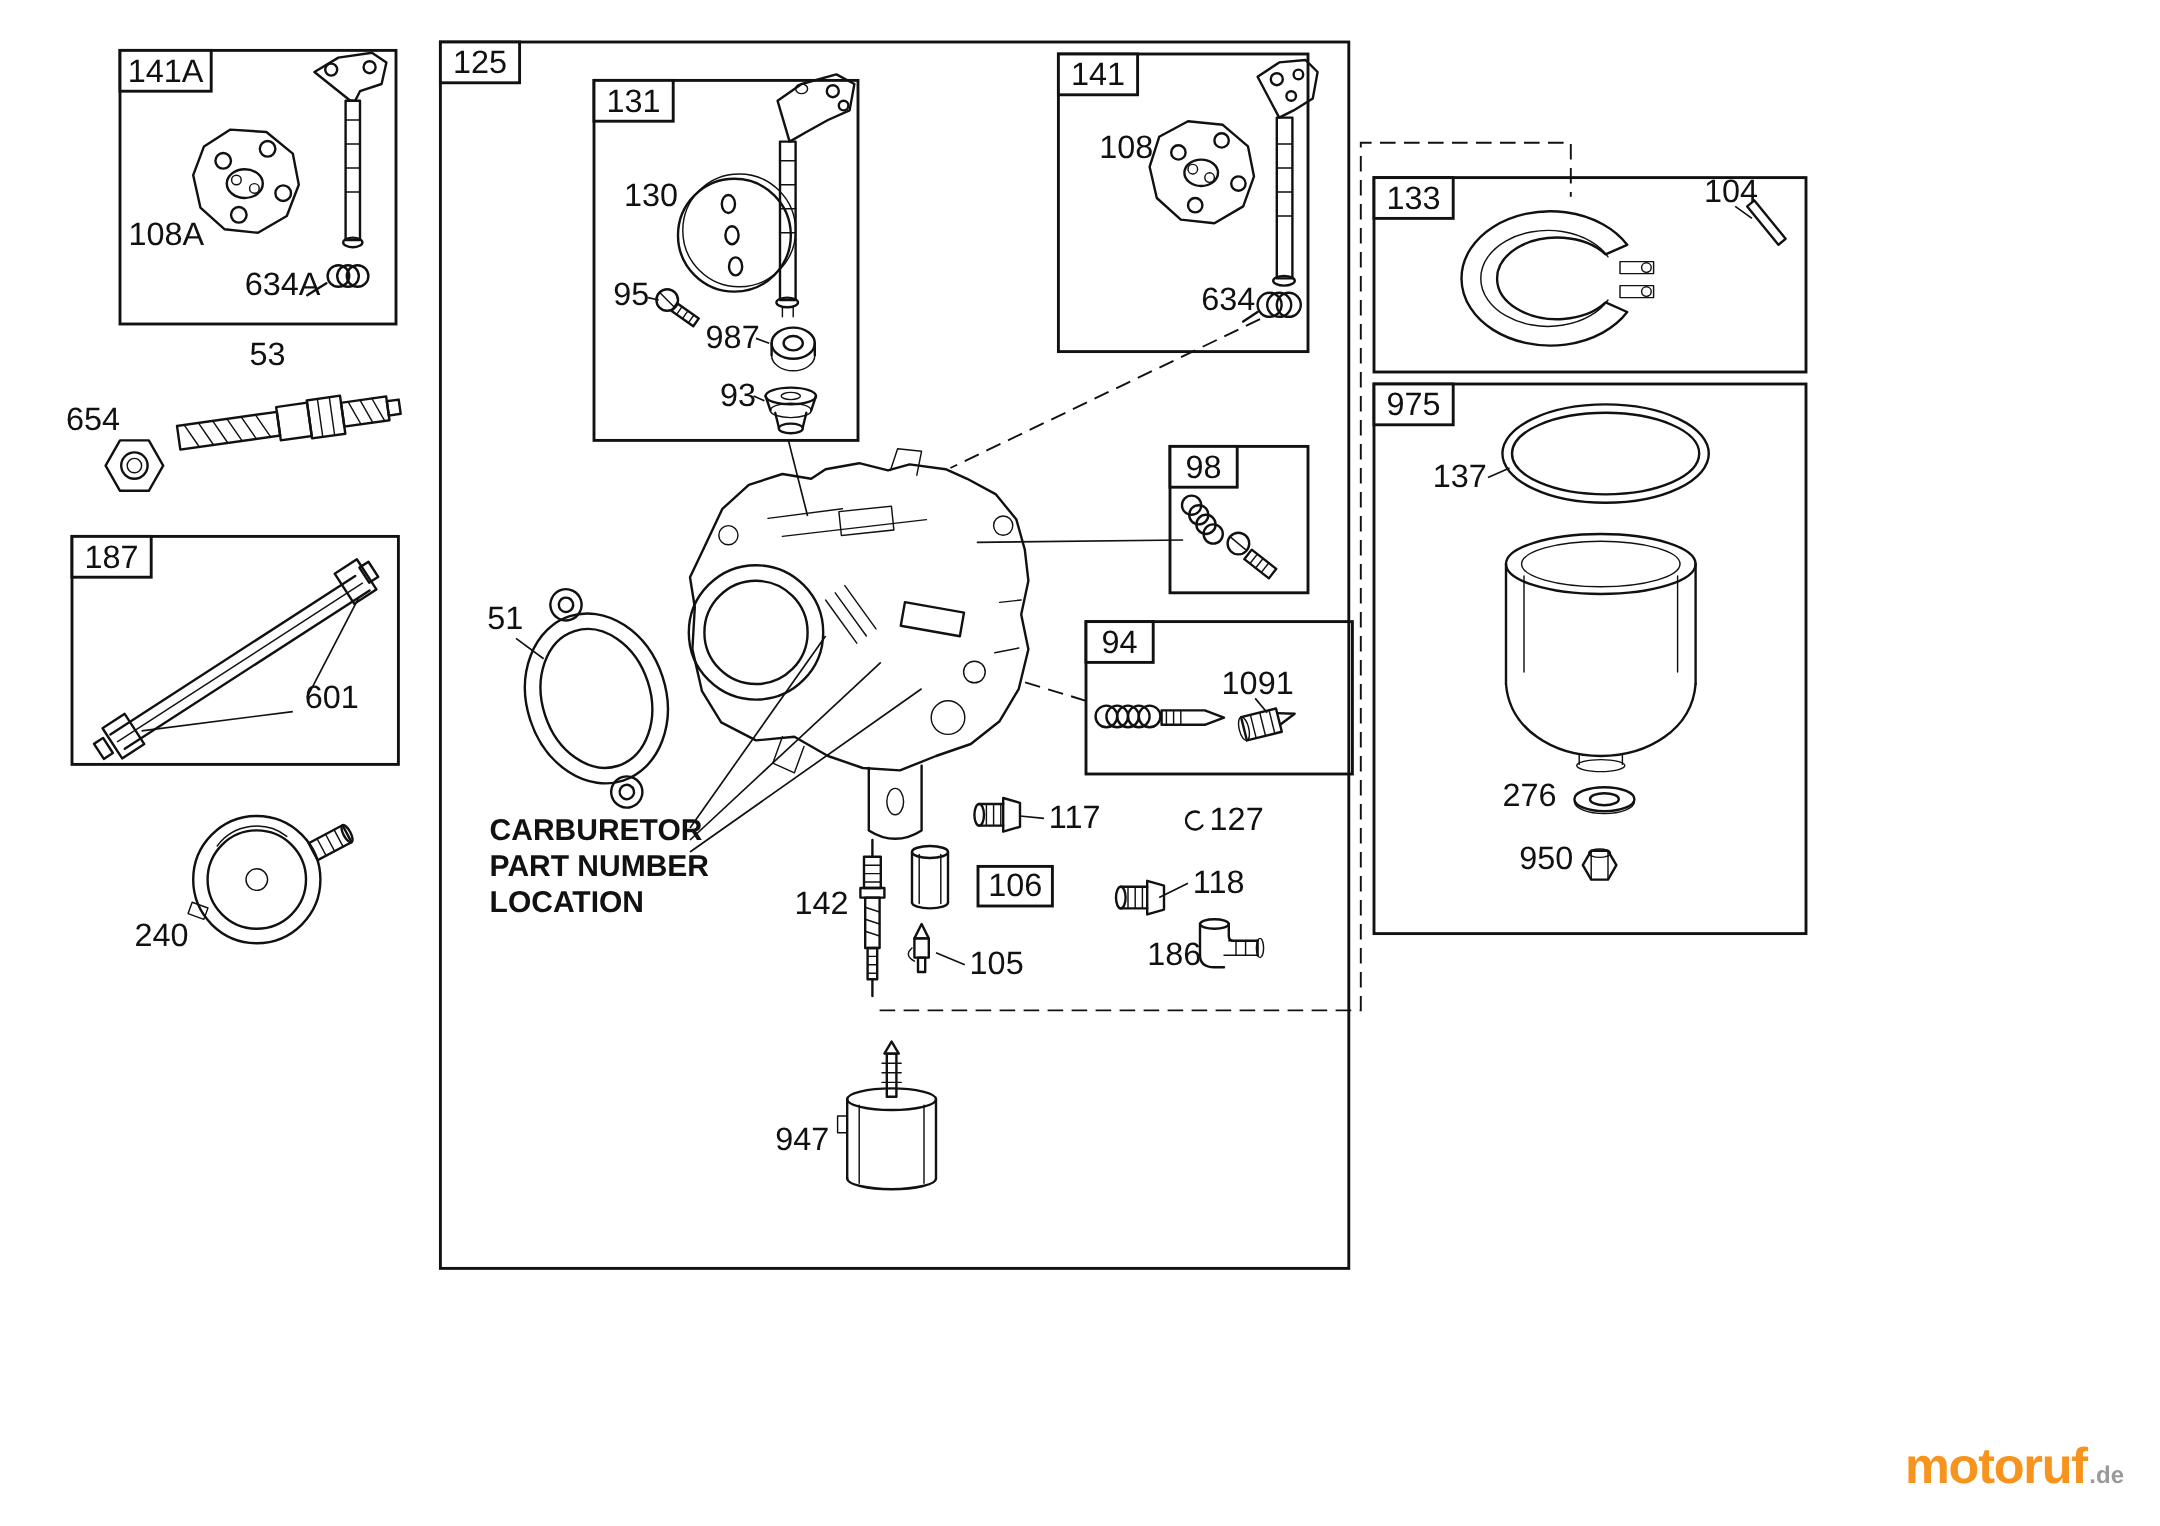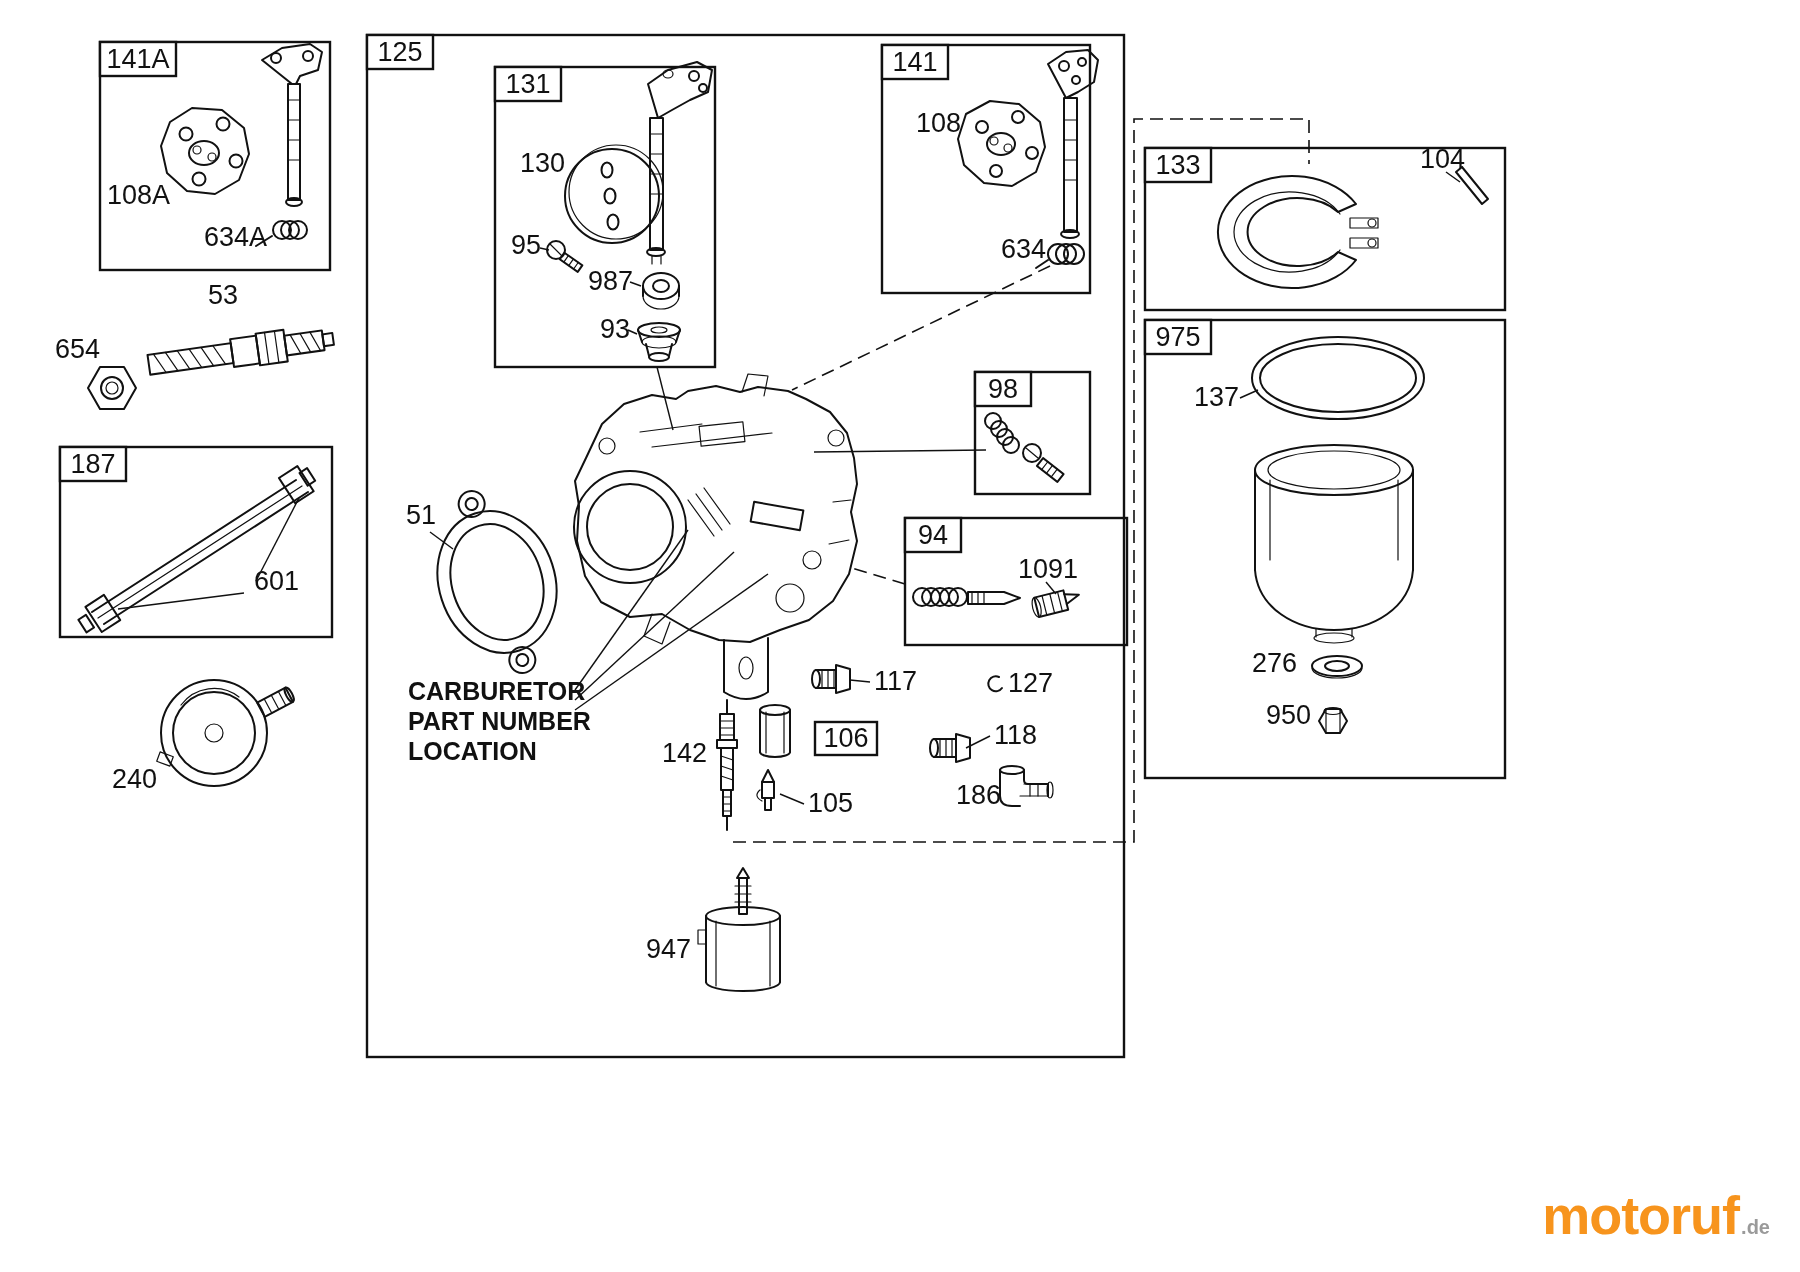--- a/index.html
+++ b/index.html
@@ -9,21 +9,21 @@
   svg text{font-family:"Liberation Sans","DejaVu Sans",sans-serif;font-size:27px;fill:#111;}
   svg text.boxnum{text-anchor:middle;}
   svg text.note{font-weight:bold;font-size:25px;}
   .frame{fill:none;stroke:#111;stroke-width:2.4;}
   .lblbox{fill:#fff;stroke:#111;stroke-width:2.4;}
   .part{fill:none;stroke:#111;stroke-width:2;stroke-linejoin:round;stroke-linecap:round;}
   .thin{stroke-width:1.2;}
   .lead{fill:none;stroke:#111;stroke-width:1.4;}
   .dash{fill:none;stroke:#111;stroke-width:1.6;stroke-dasharray:13 7;}
   .watermark{position:absolute;right:58px;bottom:26px;display:flex;align-items:baseline;}
-  .watermark .brand{color:#f7941d;font-weight:bold;font-size:54px;letter-spacing:-1px;}
+  .watermark .brand{color:#f7941d;font-weight:bold;font-size:42px;letter-spacing:-1px;}
   .watermark .tld{color:#9a9a9a;font-weight:bold;font-size:20px;margin-left:2px;text-align:center;}
 </style>
 </head>
 <body>
 
 <div class="stage">
 <svg width="1800" height="1272" viewBox="0 0 1800 1272">
 
   <g>
     <rect class="frame" x="100" y="42" width="230" height="228"></rect>

